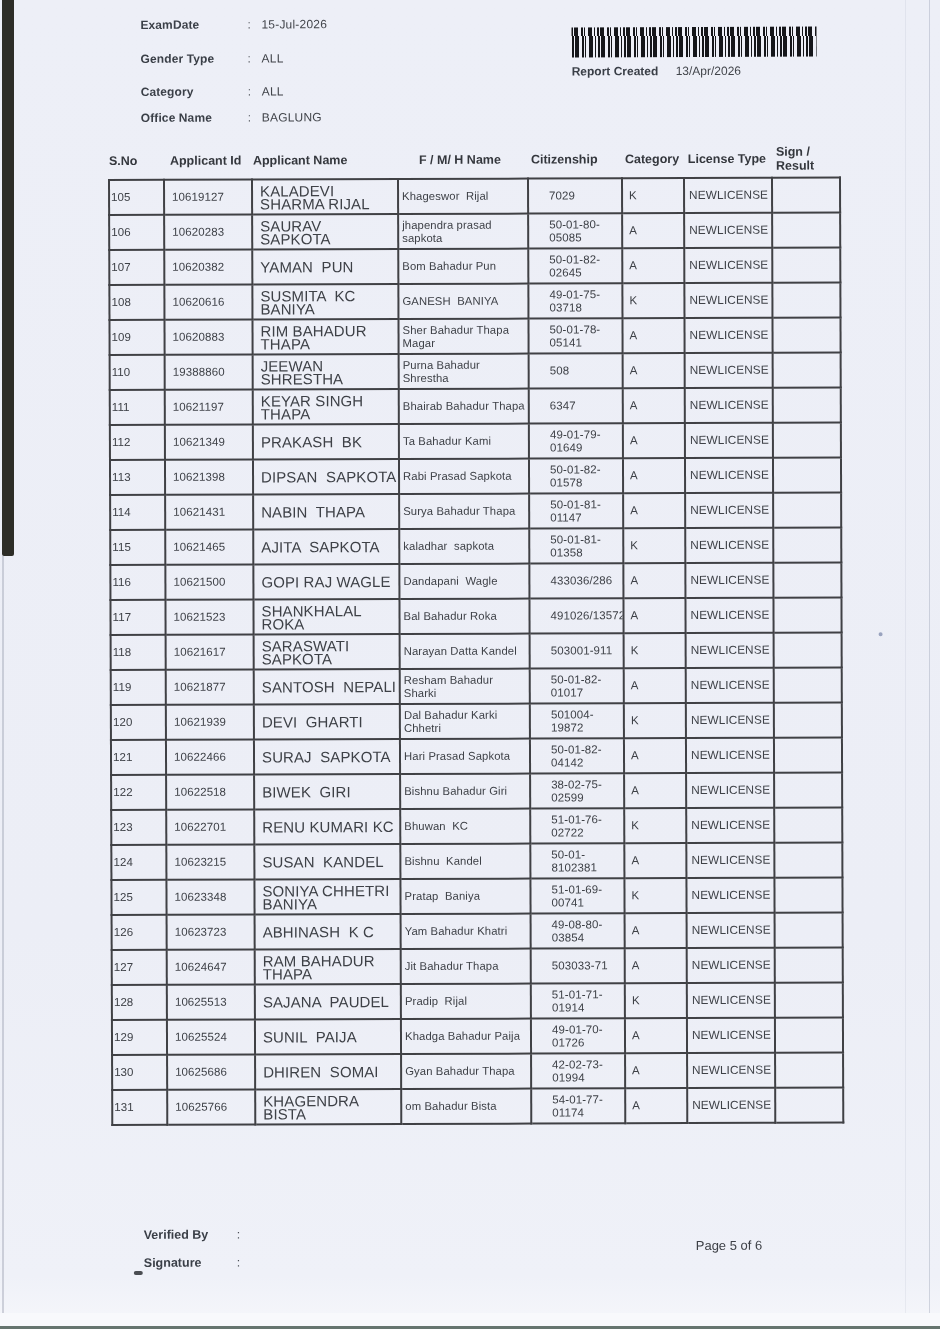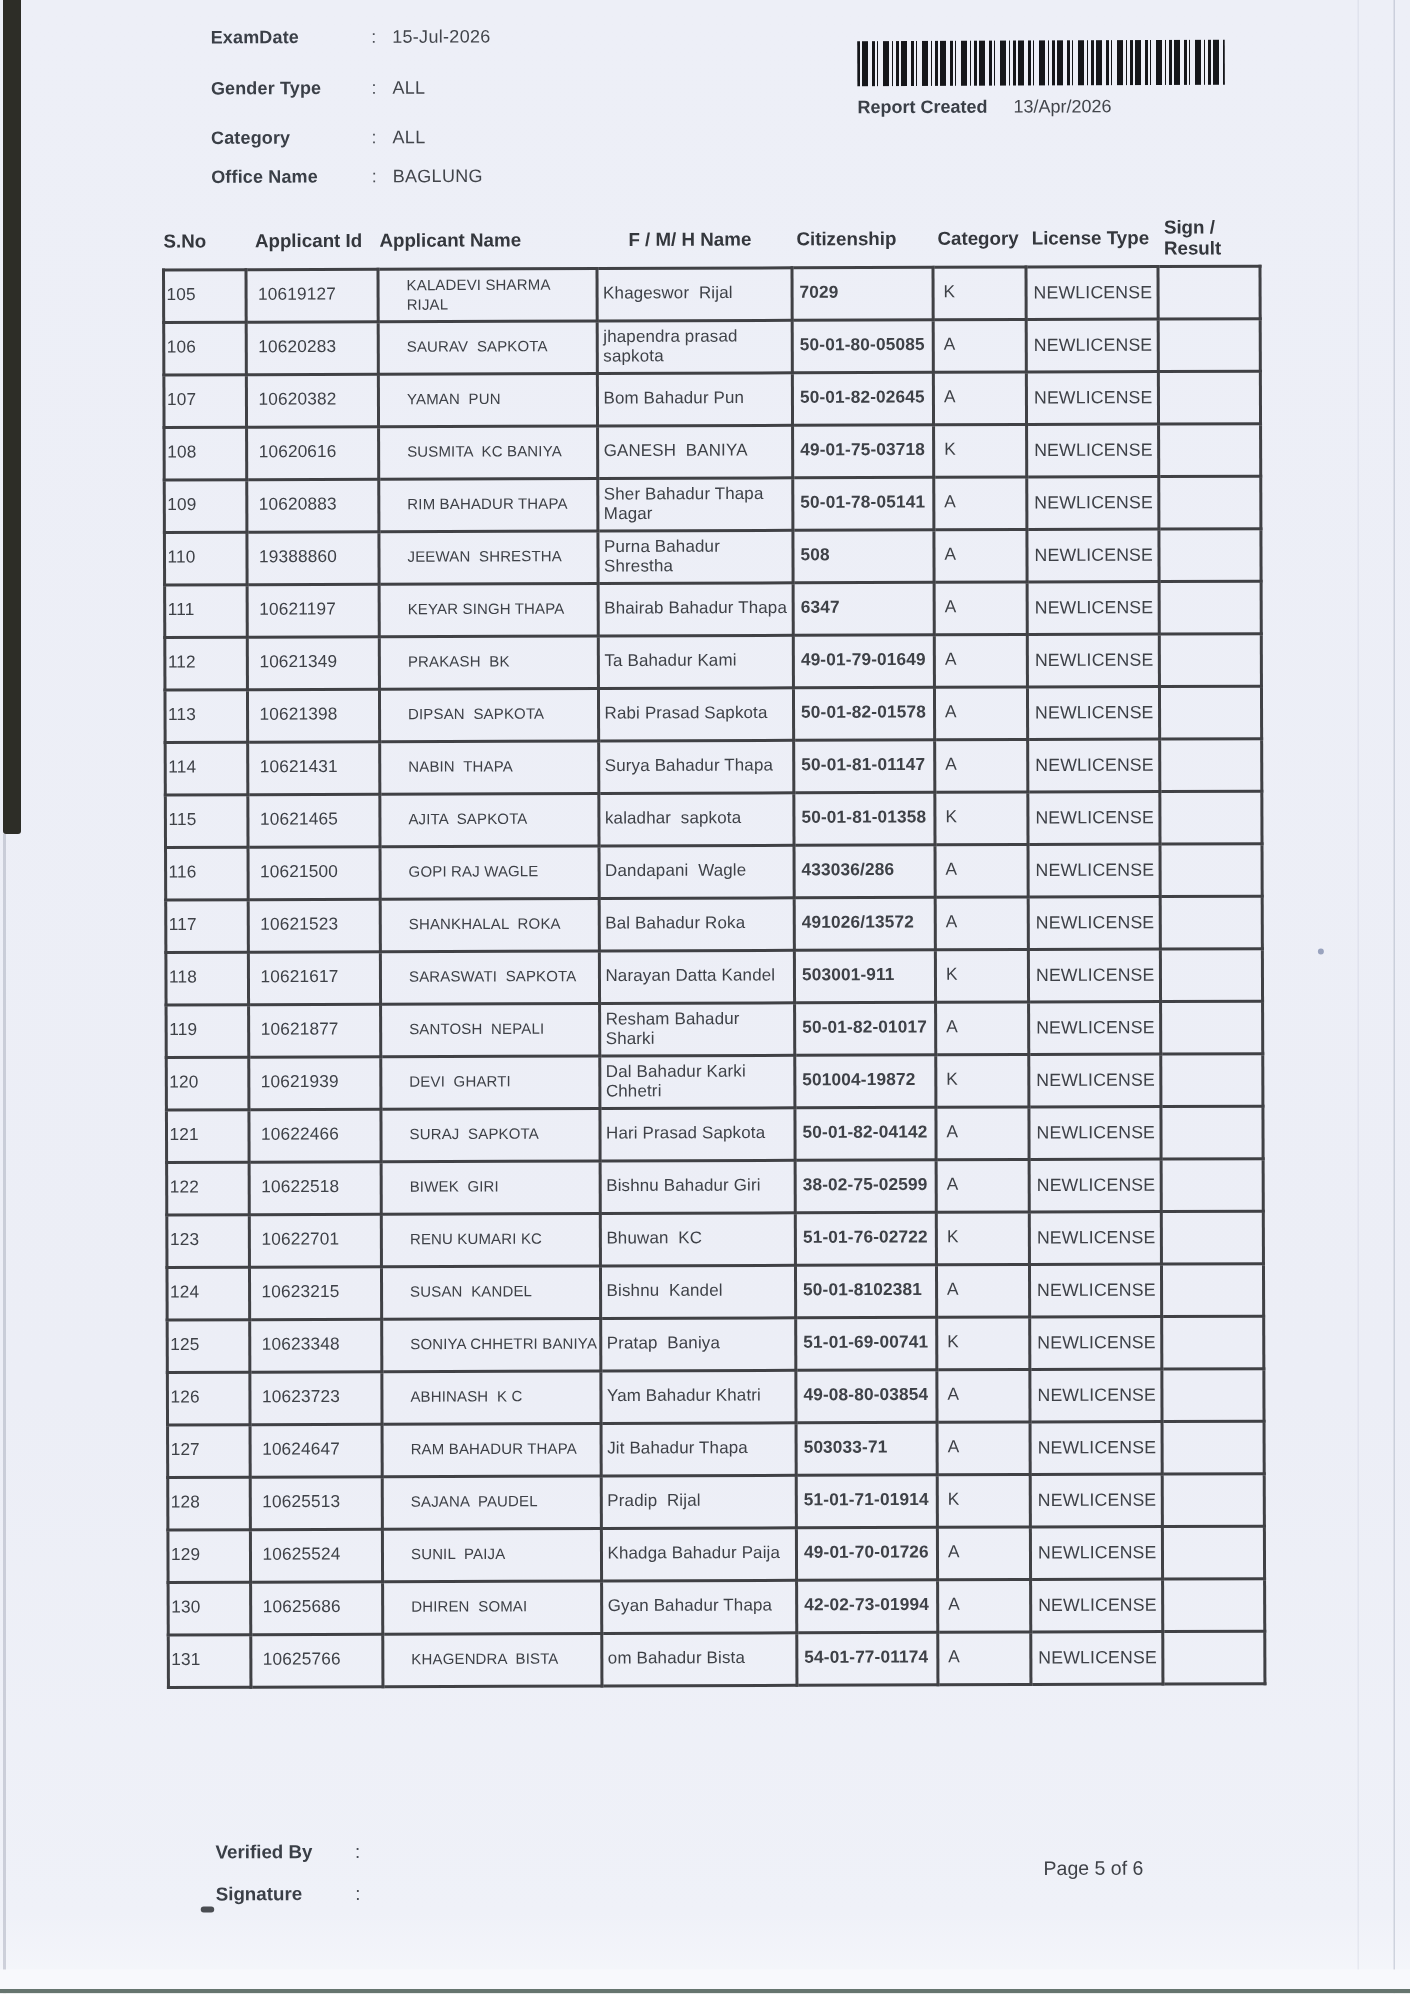--- a/index.html
+++ b/index.html
@@ -70,23 +70,23 @@
   table { border-collapse: collapse; table-layout: fixed; width: 731px; }
   td {
     border: 2px solid #404145;
     height: 35px; vertical-align: middle;
     font-size: 11.5px; color: #3e4147;
     line-height: 13px; white-space: pre-wrap;
     overflow: hidden; letter-spacing: 0.1px;
   }
   .td0 { padding-left: 1px; }
   .td1 { padding-left: 7px; }
-  .td2 { padding-left: 18px; font-size: 10px; }
+  .td2 { padding-left: 7px; font-size: 15px; }
   .td3 { padding-left: 3px; font-size: 11.3px; }
-  .td4 { padding-left: 4px; font-weight: bold; }
+  .td4 { padding-left: 20px; }
   .td5 { padding-left: 6px; }
   .td6 { padding-left: 4px; font-size: 11.8px; }
 
   
   .footer-row { position: absolute; display: flex; font-size: 12.5px; font-weight: bold; color: #3a3f47; }
   .f-verified { left: 140px; top: 1228px; }
   .f-signature { left: 140px; top: 1256px; }
   .f-label { width: 93px; }
   .f-sep { font-weight: normal; color: #4a4e55; }
   .page-num { position: absolute; left: 670px; top: 1240px; font-size: 13px; color: #3e4147; padding-left: 22px; }

